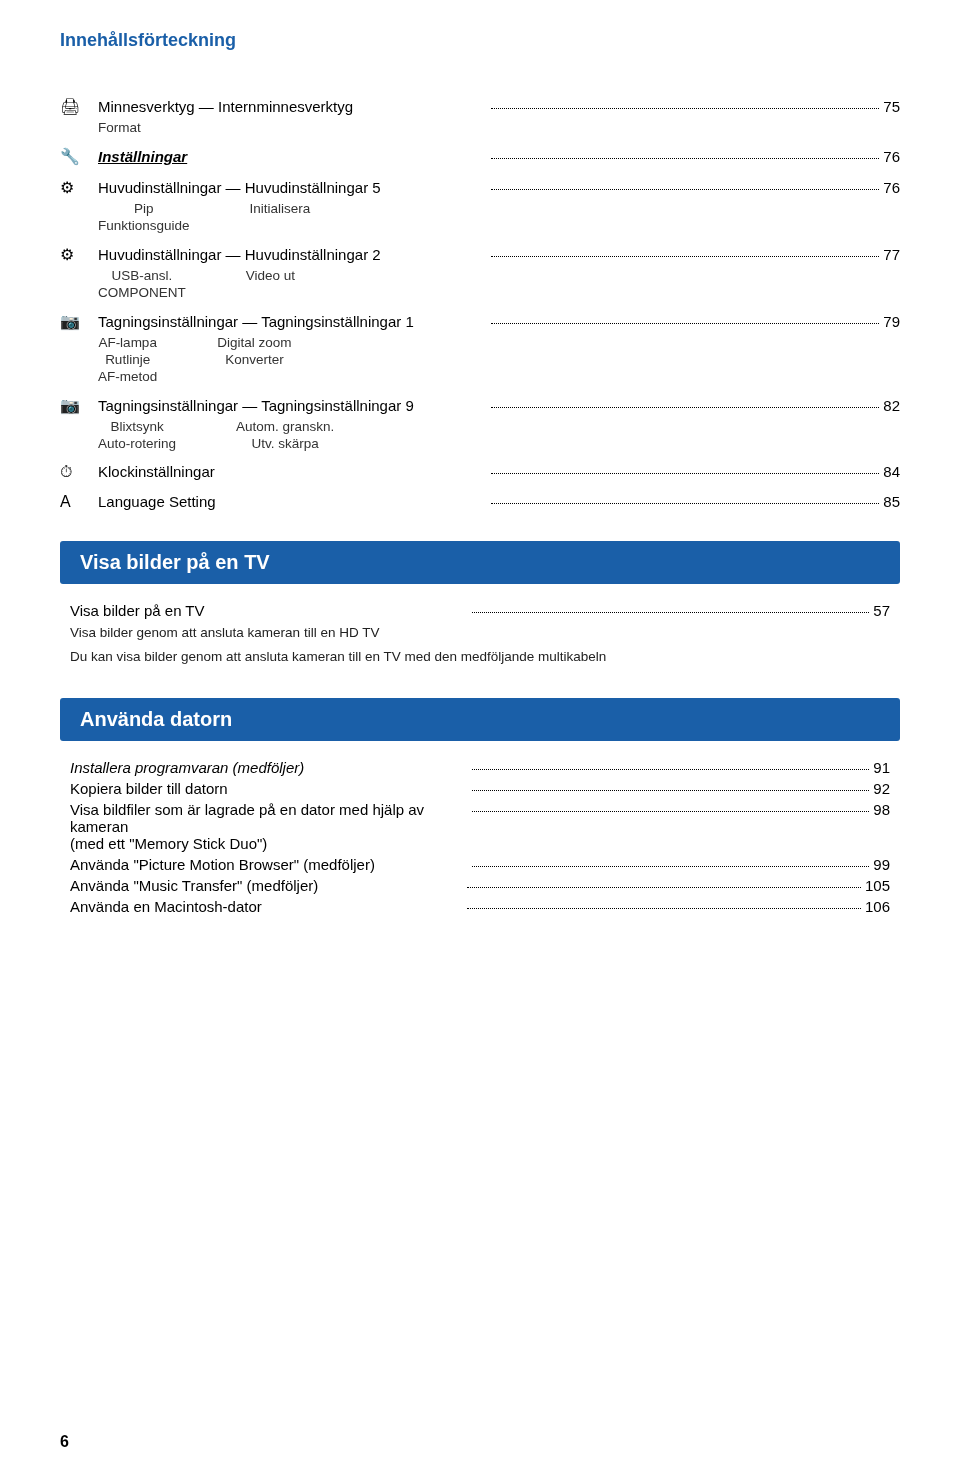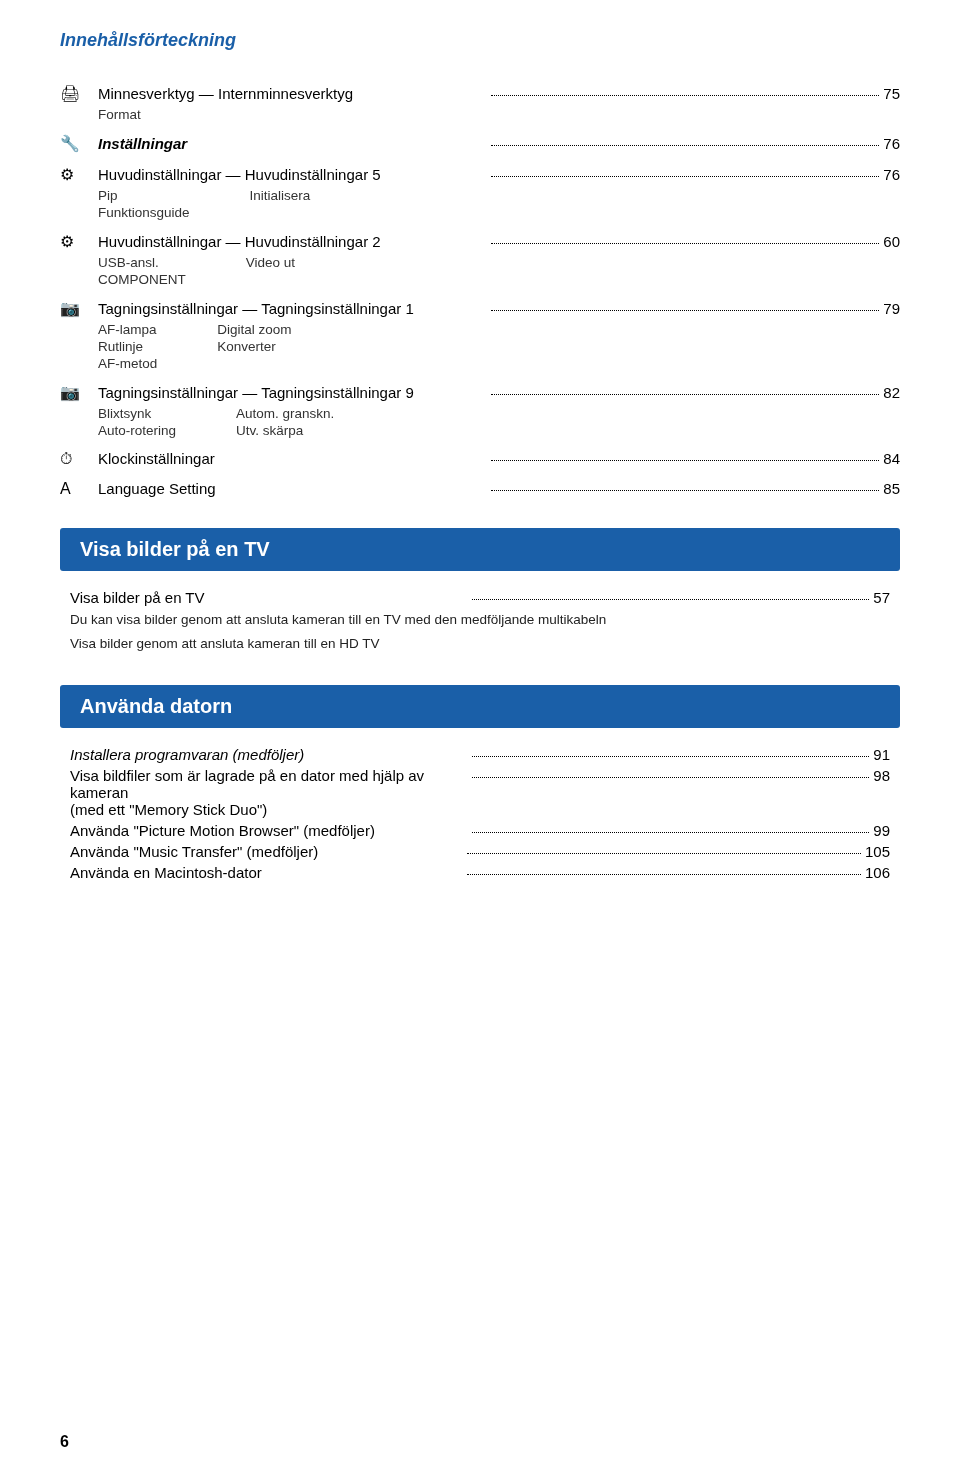--- a/index.html
+++ b/index.html
@@ -10,22 +10,21 @@
       width: 960px;
       min-height: 1481px;
       padding: 30px 60px 60px 60px;
       font-size: 15px;
     }
 
     .page-title {
       color: #1a5fa8;
       font-size: 18px;
       font-weight: bold;
-      margin-bottom: 31px;
-      font-style: italic;
+      margin-bottom: 44px;
     }
 
     .toc-section {
       margin-bottom: 10px;
     }
 
     .toc-entry {
       display: flex;
       align-items: baseline;
       margin-bottom: 4px;
@@ -65,20 +64,21 @@
 
     .sub-items {
       margin-left: 38px;
       margin-top: 2px;
       margin-bottom: 4px;
     }
 
     .sub-items-row {
       display: flex;
       gap: 60px;
+      text-align: center;
     }
 
     .sub-item {
       font-size: 13.5px;
       color: #333;
     }
 
     .sub-item-col {
       display: flex;
       flex-direction: column;
@@ -95,20 +95,21 @@
       border-radius: 3px;
     }
 
     .entry-main {
       font-weight: normal;
     }
 
     .entry-italic {
       font-style: italic;
       font-weight: bold;
+      text-decoration: underline;
     }
 
     .section-content {
       padding: 0 10px;
     }
 
     .section-sub-text {
       font-size: 13.5px;
       color: #222;
       margin-top: 4px;
@@ -182,21 +183,21 @@
           </div>
         </div>
       </div>
     </div>
     <div class="toc-section">
       <div class="toc-entry">
         <span class="icon-area icon-sym">⚙</span>
         <span class="entry-content">
           <span class="entry-label entry-main">Huvudinställningar — Huvudinställningar 2</span>
           <span class="dots"></span>
-          <span class="page-num">60</span>
+          <span class="page-num">77</span>
         </span>
       </div>
       <div class="sub-items">
         <div class="sub-items-row">
           <div class="sub-item-col">
             <span class="sub-item">USB-ansl.</span>
             <span class="sub-item">COMPONENT</span>
           </div>
           <div class="sub-item-col">
             <span class="sub-item">Video ut</span>
@@ -276,36 +277,43 @@
 <div>
       <div class="section-header">Visa bilder på en TV</div>
       <div class="section-content">
         <div class="toc-entry">
           <span class="entry-content">
             <span class="entry-label" style="white-space: pre-wrap;">Visa bilder på en TV</span>
             <span class="dots"></span>
             <span class="page-num">57</span>
           </span>
         </div>
+        <p class="section-sub-text">Visa bilder genom att ansluta kameran till en HD TV</p>
         <p class="section-sub-text">Du kan visa bilder genom att ansluta kameran till en TV med den medföljande multikabeln</p>
-        <p class="section-sub-text">Visa bilder genom att ansluta kameran till en HD TV</p>
       </div>
     </div>
     <div>
       <div class="section-header">Använda datorn</div>
       <div class="section-content">
         <div class="toc-entry">
           <span class="entry-content">
             <span class="entry-label" style="white-space: pre-wrap; font-style: italic;">Installera programvaran (medföljer)</span>
             <span class="dots"></span>
             <span class="page-num">91</span>
           </span>
         </div>
         <div class="toc-entry">
           <span class="entry-content">
+            <span class="entry-label" style="white-space: pre-wrap;">Kopiera bilder till datorn</span>
+            <span class="dots"></span>
+            <span class="page-num">92</span>
+          </span>
+        </div>
+        <div class="toc-entry">
+          <span class="entry-content">
             <span class="entry-label" style="white-space: pre-wrap;">Visa bildfiler som är lagrade på en dator med hjälp av kameran
 (med ett "Memory Stick Duo")</span>
             <span class="dots"></span>
             <span class="page-num">98</span>
           </span>
         </div>
         <div class="toc-entry">
           <span class="entry-content">
             <span class="entry-label" style="white-space: pre-wrap;">Använda "Picture Motion Browser" (medföljer)</span>
             <span class="dots"></span>

